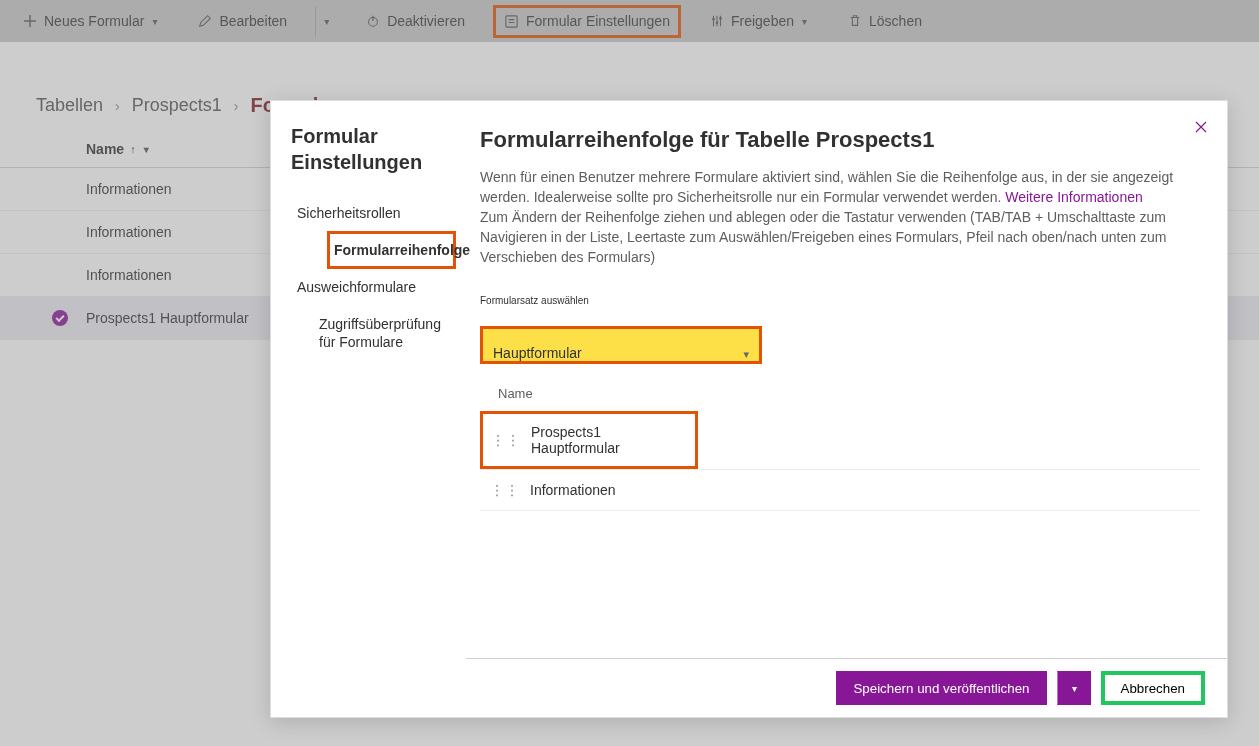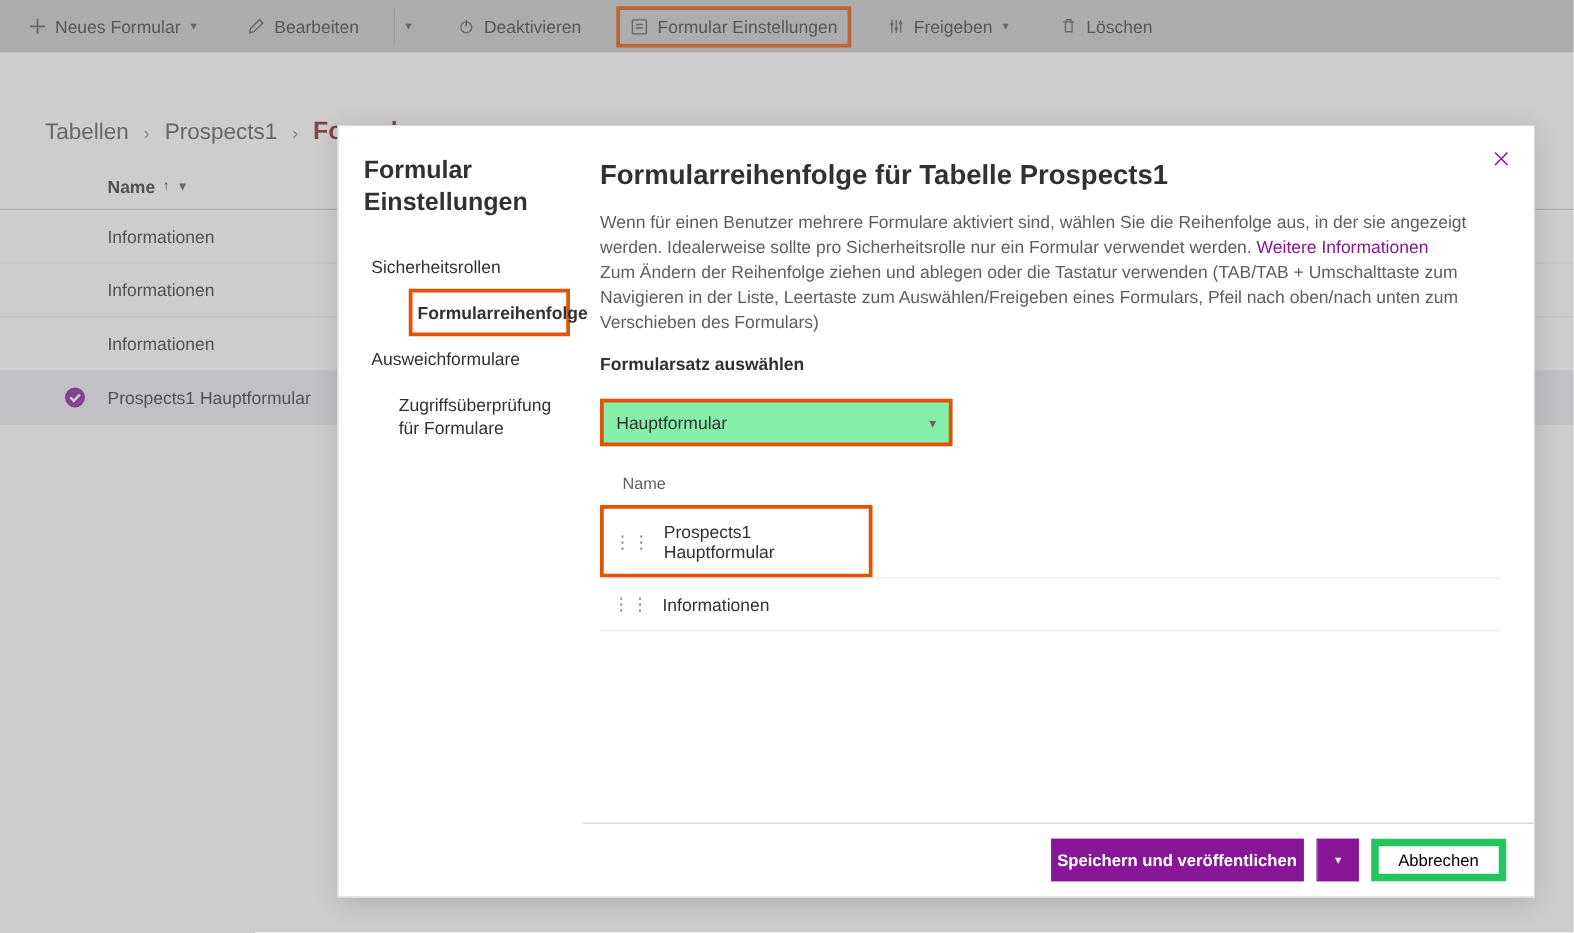--- a/index.html
+++ b/index.html
@@ -35,32 +35,32 @@
   .dlg-nav{width:195px;padding:22px 10px 10px 20px;}
   .dlg-title{font-size:20px;font-weight:600;line-height:26px;margin-bottom:20px;}
   .nav-item{padding:8px 4px;color:#323130;cursor:pointer;font-size:14px;border:2px solid transparent;}
   .nav-item.hlbox{border:3px solid var(--hl);font-weight:700;margin-left:36px;}
   .dlg-main{flex:1;display:flex;flex-direction:column;position:relative;}
   .dlg-close{position:absolute;top:18px;right:18px;cursor:pointer;color:var(--accent);}
   .dlg-body{padding:26px 26px 10px 14px;flex:1;overflow:auto;}
   .dlg-h{font-weight:600;font-size:22px;margin-bottom:14px;}
   .dlg-p{color:#605e5c;font-size:14px;line-height:20px;}
   .dlg-p a{color:var(--link);text-decoration:none;}
-  .fldlabel{font-weight:700;margin:16px 0 8px;font-size:14px;}
-  .select{border:3px solid var(--hl);background:#86efac;height:38px;width:282px;display:flex;align-items:center;justify-content:space-between;padding:0 10px;cursor:pointer;margin-top:20px;}
+  .fldlabel{font-weight:400;margin:28px 0 8px;font-size:10px;}
+  .select{border:3px solid var(--hl);background:#fde047;height:38px;width:282px;display:flex;align-items:flex-end;justify-content:space-between;padding:0 10px;cursor:pointer;margin-top:20px;}
   .select .caret{font-size:11px;color:#666;}
   .listhead{color:#605e5c;font-size:13px;padding:22px 0 10px 18px;}
   .listrow{border-top:1px solid #ebebeb;display:flex;align-items:center;padding:12px 10px;gap:10px;}
   .listrow.last{border-bottom:1px solid #ebebeb;}
   .drag{color:#8a8886;font-family:monospace;cursor:grab;letter-spacing:1px;}
   .listrow.hlbox{border:3px solid var(--hl);padding:10px 8px;}
   .dlg-foot{border-top:1px solid var(--border);padding:12px 22px;display:flex;justify-content:flex-end;gap:10px;align-items:center;}
-  .btn-primary{background:var(--accent);color:#fff;border:1px solid var(--accent);height:34px;padding:0 4px;font-weight:700;cursor:pointer;display:flex;align-items:center;}
+  .btn-primary{background:var(--accent);color:#fff;border:1px solid var(--accent);height:34px;padding:0 16px;font-weight:400;cursor:pointer;display:flex;align-items:center;}
   .btn-split{width:34px;height:34px;background:var(--accent);border:1px solid var(--accent);border-left:1px solid rgba(255,255,255,.4);color:#fff;display:flex;align-items:center;justify-content:center;cursor:pointer;}
-  .btn-sec{background:#fff;border:6px solid #22c55e;height:34px;padding:0 16px;cursor:pointer;}
+  .btn-sec{background:#fff;border:4px solid #22c55e;height:34px;padding:0 16px;cursor:pointer;}
   svg{display:block;}
 </style>
 </head>
 <body>
 
 <div class="toolbar">
   <div class="tb-btn">
     <span class="icon">
       <svg width="14" height="14" viewBox="0 0 14 14">
           <path d="M7 1v12M1 7h12" stroke="#555" stroke-width="1.4"></path>

